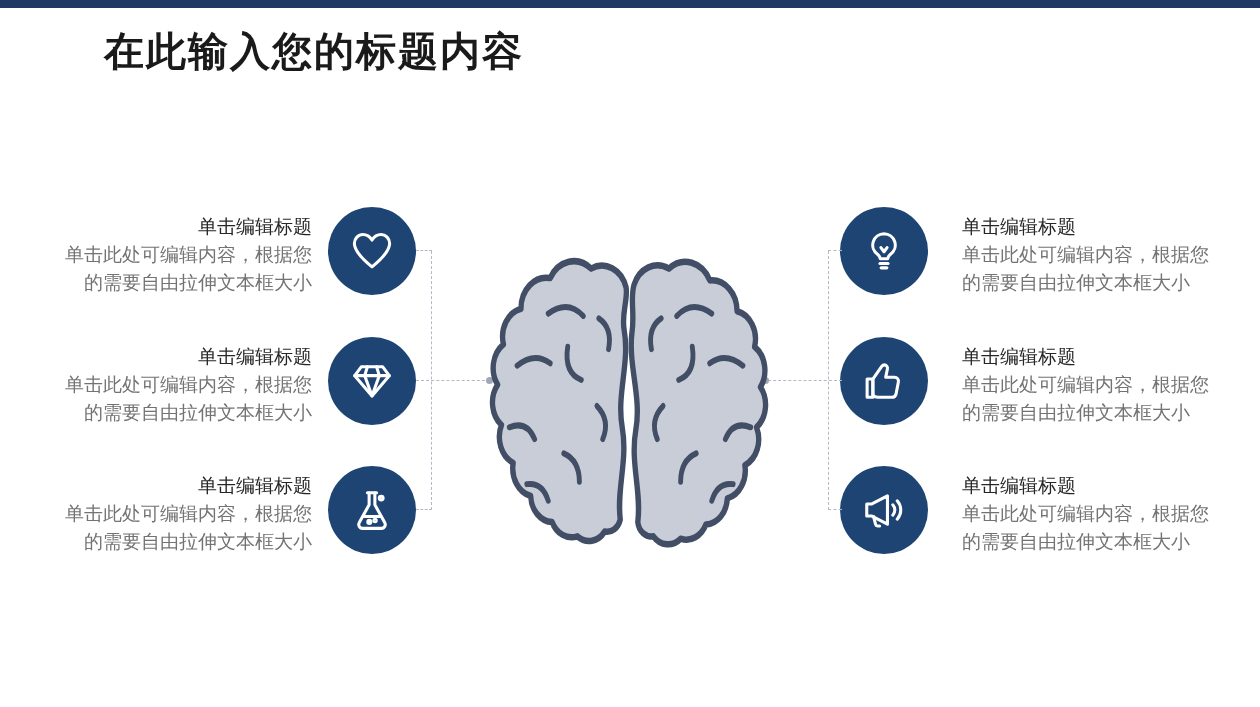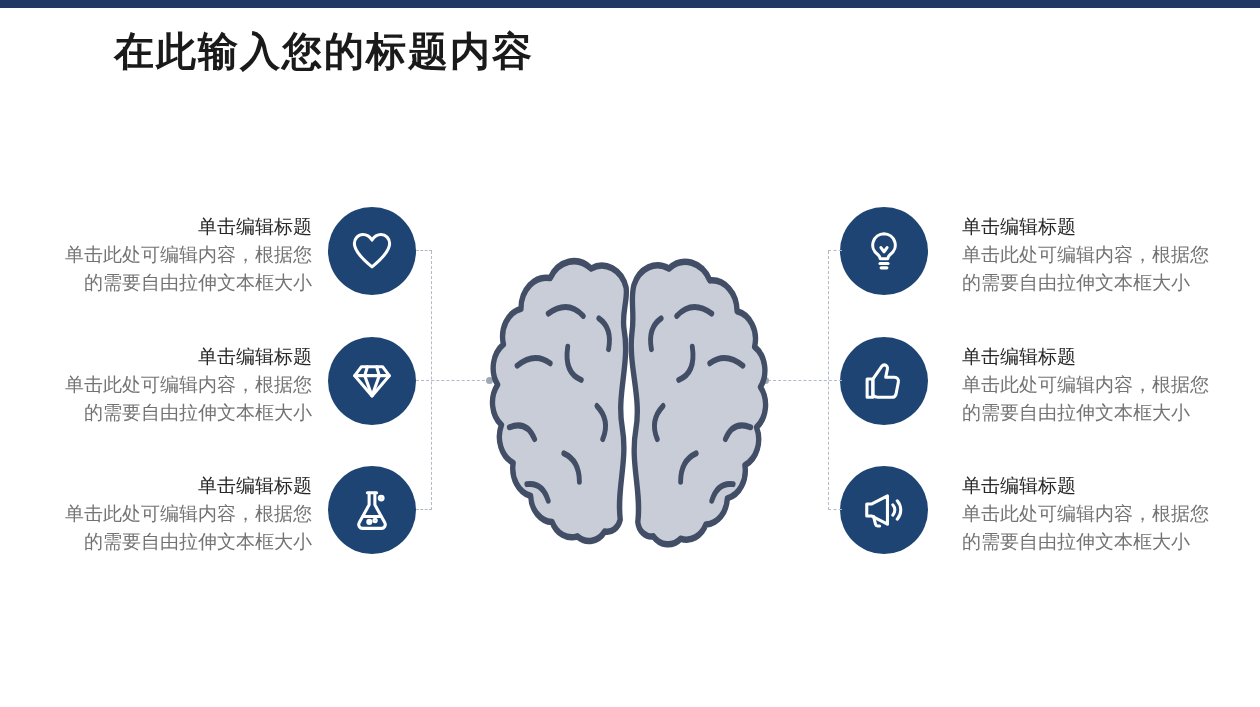--- a/index.html
+++ b/index.html
@@ -5,21 +5,21 @@
   html,body { margin:0; padding:0; background:#ffffff; }
   .slide {
     position:relative; width:1260px; height:707px; background:#fff;
     overflow:hidden; font-family:"Liberation Sans", sans-serif;
   }
   .topbar {
     position:absolute; top:0; left:0; width:100%; height:8px;
     background: var(--topbar, #1f3864);
   }
   .page-title {
-    position:absolute; left:114px; top:24px;
+    position:absolute; left:104px; top:24px;
     font-size:40px; font-weight:600; color:#1a1a1a; letter-spacing:2px;
     white-space:nowrap;
   }
   .item { position:absolute; width:256px; }
   .item .t { font-size:19px; line-height:28px; color:#262626;font-family:Liberation Serif, serif; }
   .item .b { font-size:19px; line-height:28px; color:#737373; word-break:normal; }
   .left-col  { text-align:right; }
   .right-col { text-align:left; }
   .badge {
     position:absolute; width:88px; height:88px; border-radius:50%;

